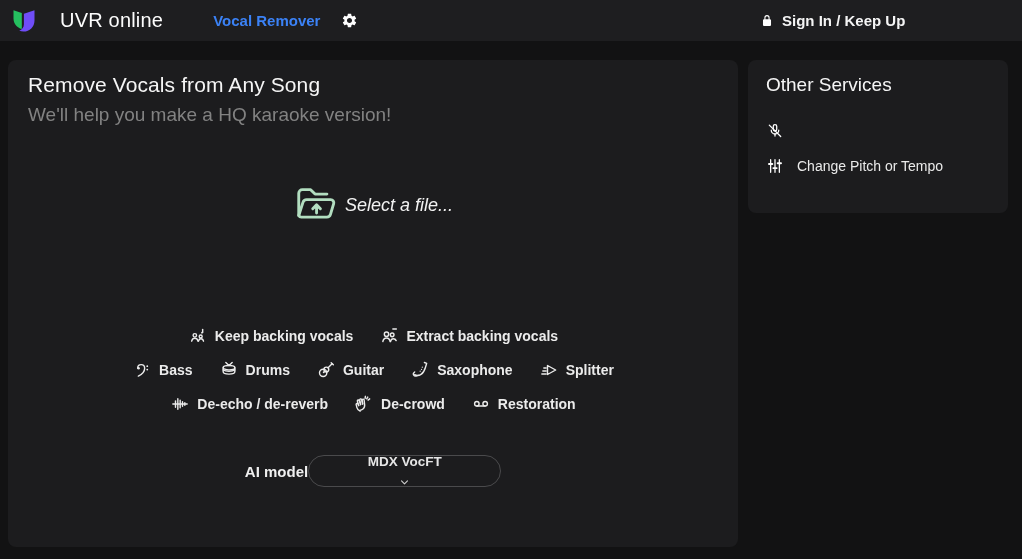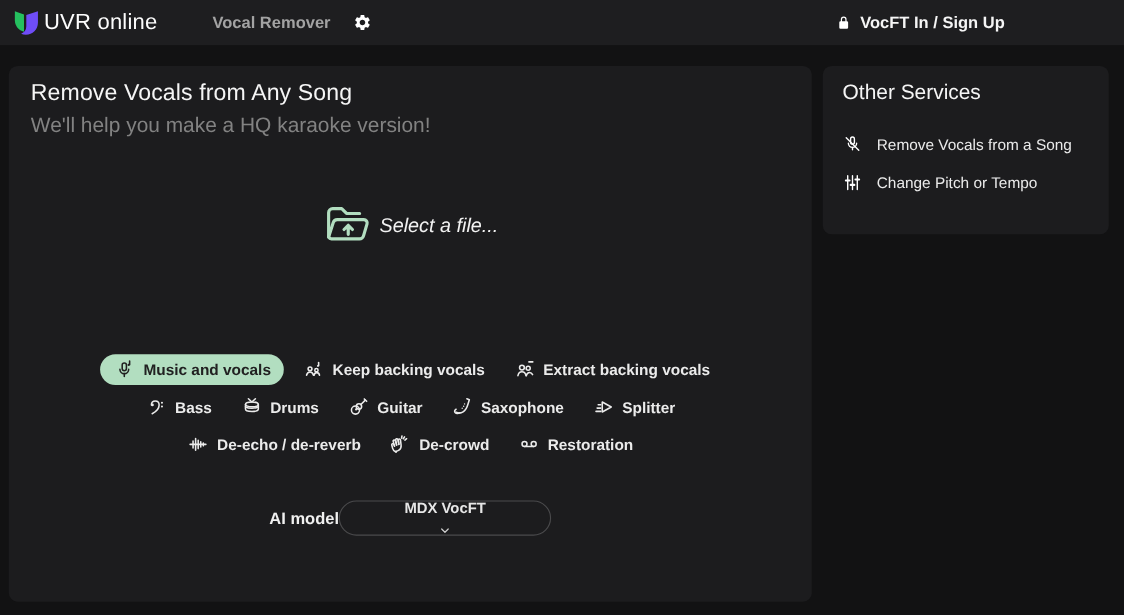--- a/index.html
+++ b/index.html
@@ -21,24 +21,24 @@
   .icon{display:inline-flex;align-items:center;justify-content:center;flex:0 0 auto;}
   .icon svg{width:100%;height:100%;fill:none;stroke:currentColor;stroke-width:1.7;stroke-linecap:round;stroke-linejoin:round;}
   .icon svg .f{fill:currentColor;stroke:none;}
 
   
   .header{
     position:absolute;left:0;top:0;width:1022px;height:41px;
     background:var(--header-bg);
     display:flex;align-items:center;padding:0 10px;
   }
-  .brand{display:flex;align-items:center;gap:2px;cursor:pointer;}
+  .brand{display:flex;align-items:center;gap:22px;cursor:pointer;}
   .logo{width:28px;height:30px;}
   .brand-title{font-size:20px;color:#fdfdfd;letter-spacing:.2px;}
-  .nav-item{margin-left:50px;font-size:15px;font-weight:bold;color:#a3a3a3;cursor:pointer;}
+  .nav-item{margin-left:50px;font-size:15px;font-weight:bold;color:#3b82f6;cursor:pointer;}
   .gear{width:17px;height:17px;margin-left:21px;color:#fff;cursor:pointer;}
   .auth{
     position:absolute;left:760px;top:0;height:41px;
     display:flex;align-items:center;gap:8px;cursor:pointer;
   }
   .lock{width:14px;height:14px;color:#fff;}
   .auth-label{font-size:15px;font-weight:bold;color:#f5f5f5;}
 
   
   .panel{position:absolute;background:var(--panel-bg);border-radius:8px;}
@@ -108,53 +108,41 @@
     <svg viewBox="0 0 24 24">
         <path class="f" d="M19.14 12.94c.04-.3.06-.61.06-.94 0-.32-.02-.64-.07-.94l2.03-1.58c.18-.14.23-.41.12-.61l-1.92-3.32c-.12-.22-.37-.29-.59-.22l-2.39.96c-.5-.38-1.03-.7-1.62-.94l-.36-2.54c-.04-.24-.24-.41-.48-.41h-3.84c-.24 0-.43.17-.47.41l-.36 2.54c-.59.24-1.13.57-1.62.94l-2.39-.96c-.22-.08-.47 0-.59.22L2.74 8.87c-.12.21-.08.47.12.61l2.03 1.58c-.05.3-.09.63-.09.94s.02.64.07.94l-2.03 1.58c-.18.14-.23.41-.12.61l1.92 3.32c.12.22.37.29.59.22l2.39-.96c.5.38 1.03.7 1.62.94l.36 2.54c.05.24.24.41.48.41h3.84c.24 0 .44-.17.47-.41l.36-2.54c.59-.24 1.13-.56 1.62-.94l2.39.96c.22.08.47 0 .59-.22l1.92-3.32c.12-.22.07-.47-.12-.61l-2.01-1.58zM12 15.6c-1.98 0-3.6-1.62-3.6-3.6s1.62-3.6 3.6-3.6 3.6 1.62 3.6 3.6-1.62 3.6-3.6 3.6z"></path>
       </svg>
   </span>
   <div class="auth">
     <span class="icon lock">
       <svg viewBox="0 0 24 24">
           <path class="f" d="M12 1.8a4.5 4.5 0 0 0-4.5 4.5V9H7a1.9 1.9 0 0 0-1.9 1.9v7.9A1.9 1.9 0 0 0 7 20.7h10a1.9 1.9 0 0 0 1.9-1.9v-7.9A1.9 1.9 0 0 0 17 9h-.5V6.3A4.5 4.5 0 0 0 12 1.8zm-2.6 4.5a2.6 2.6 0 0 1 5.2 0V9H9.4V6.3z"></path>
         </svg>
     </span>
-    <span class="auth-label">VocFT In / Sign Up</span>
+    <span class="auth-label">Sign In / Keep Up</span>
   </div>
 </div>
 
 <div class="panel main-panel">
   <h1 class="page-title">Remove Vocals from Any Song</h1>
   <p class="page-subtitle">We'll help you make a HQ karaoke version!</p>
 
   <div class="file-row">
     <span class="icon folder">
       <svg viewBox="0 0 24 24">
         <path d="M3 17.5V5.9C3 4.85 3.85 4 4.9 4h4.3l2.3 2.3h6.2"></path>
         <path d="M3 17.5l2.2-6.9a2 2 0 0 1 1.9-1.4h12.6c1.06 0 1.82 1.02 1.52 2.04l-1.67 5.66a2 2 0 0 1-1.92 1.43H4.6A1.6 1.6 0 0 1 3 17.5z"></path>
         <path d="M12.3 16.2v-3.9M10.3 13.9l2-2 2 2"></path>
       </svg>
     </span>
     <span class="file-label">Select a file...</span>
   </div>
 
   <div class="chips">
       <div class="chip-row">
-        <div class="chip selected">
-          <span class="icon">
-            <svg viewBox="0 0 24 24">
-              <rect x="9.7" y="4.8" width="4.6" height="8.4" rx="2.3"></rect>
-              <path d="M7.2 11.6a4.8 4.8 0 0 0 9.6 0"></path>
-              <path d="M12 16.4v3.1"></path>
-              <path d="M17.8 2.6v4"></path>
-              <circle class="f" cx="16.7" cy="6.9" r="1.15"></circle>
-            </svg>
-          </span>
-          <span class="chip-label">Music and vocals</span>
-        </div>
         <div class="chip">
           <span class="icon">
             <svg viewBox="0 0 24 24">
               <circle cx="8.2" cy="11.2" r="2.1"></circle>
               <path d="M4.4 18.2c.5-2.2 2-3.5 3.8-3.5s3.3 1.3 3.8 3.5"></path>
               <circle cx="15.2" cy="12.6" r="1.8"></circle>
               <path d="M12.6 18.2c.4-1.8 1.5-2.9 2.9-2.9 1.5 0 2.7 1.1 3.1 2.9"></path>
               <path d="M17.6 4.2v3.6"></path>
               <circle class="f" cx="16.7" cy="8" r="1"></circle>
             </svg>
@@ -286,21 +274,20 @@
   <div class="services">
       <div class="service">
         <span class="icon">
           <svg viewBox="0 0 24 24">
             <rect x="9.7" y="3.4" width="4.6" height="8.6" rx="2.3"></rect>
             <path d="M7 11a5 5 0 0 0 10 0"></path>
             <path d="M12 16v2.8"></path>
             <path d="M4.4 4.2l15.2 15.2"></path>
           </svg>
         </span>
-        <span>Remove Vocals from a Song</span>
       </div>
       <div class="service">
         <span class="icon">
           <svg viewBox="0 0 24 24">
             <path d="M6.2 3.6v16.8M12 3.6v16.8M17.8 3.6v16.8"></path>
             <path stroke-width="2.6" d="M4 9.4h4.4M9.8 14.8h4.4M15.6 8.2h4.4"></path>
           </svg>
         </span>
         <span>Change Pitch or Tempo</span>
       </div>

